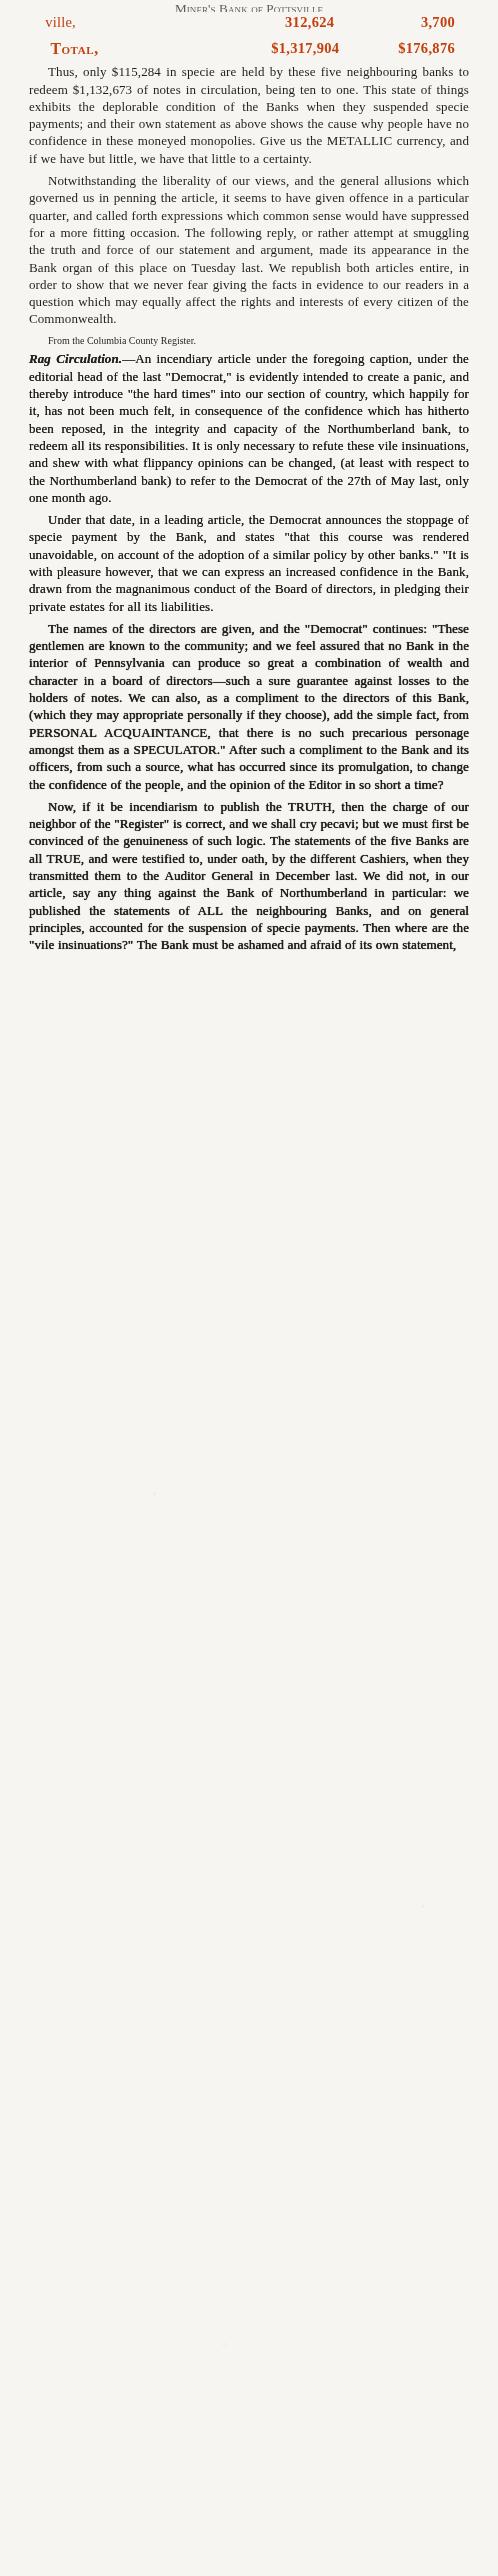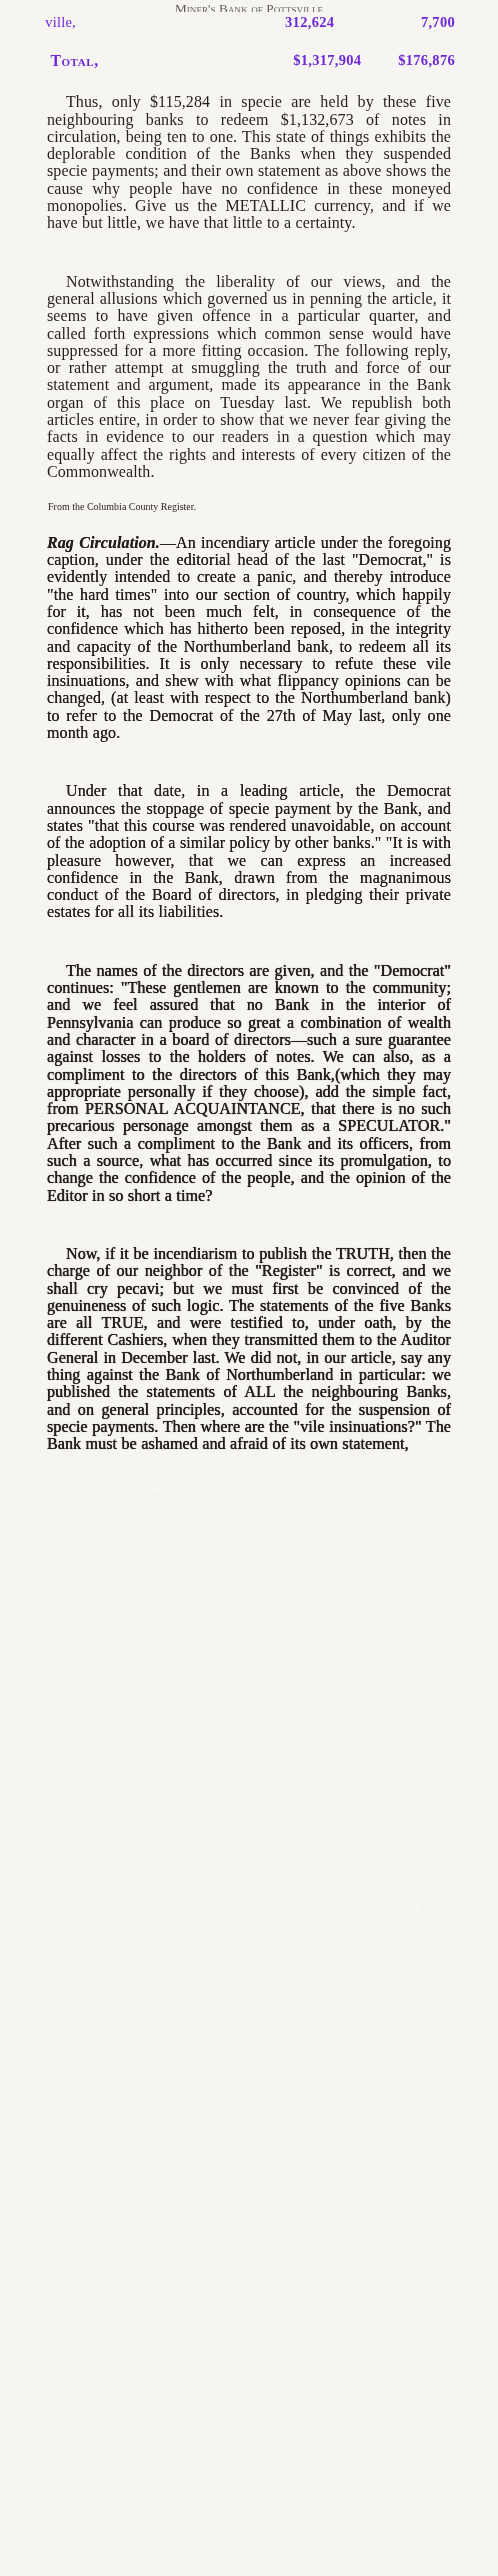--- a/index.html
+++ b/index.html
@@ -53,63 +53,62 @@
     opacity: 0.75;
     font-variant: small-caps;
     margin-bottom: 1.3px;
   }
 
   
   .tabrow {
     display: flex;
     align-items: flex-end;
     font-size: 14.5px;
-    color: #6d28d9;
+    color: #c2410c;
     line-height: 19px;
   }
   .tabrow .cell-label {
     flex: 0 0 132px;
     padding-left: 16.3px;
     letter-spacing: 0.2px;
   }
   .tabrow .cell-mid {
     flex: 0 0 157px;
     text-align: right;
     letter-spacing: 0.3px;
   }
   .tabrow .cell-right {
     flex: 1 1 auto;
     text-align: right;
     padding-right: 14px;
     letter-spacing: 0.3px;
   }
   .tabrow.total {
     font-weight: bold;
-    margin-top: 19px;
-    gap: 22px;
+    margin-top: 7px;
   }
   .tabrow.total .cell-label {
     font-variant: small-caps;
     font-size: 15.7px;
     letter-spacing: 0.6px;
     padding-left: 21.4px;
     flex: 0 0 119px;
   }
   .tabrow.total .cell-mid {
     flex: 0 0 170px;
   }
 
   
   p.body {
-    font-size: 16px;
+    font-size: 13px;
     line-height: 17.3px;
     color: #231f1a;
     text-align: justify;
     text-justify: inter-word;
-    margin: 18px;
+    margin: 0;
     text-indent: 19px;
     letter-spacing: 0.1px;
     word-spacing: 0.3px;
   }
   p.body.noindent { text-indent: 0; }
   .it { font-style: italic; }
   .bd { font-weight: bold; }
 
   .source-line {
     font-size: 10px;
@@ -134,21 +133,21 @@
 <body>
 
 <div class="page">
   <div class="column">
 
     <div class="clipped-line">Miner's Bank of Pottsville</div>
 
     <div class="tabrow">
       <span class="cell-label">ville,</span>
       <span class="cell-mid bd">312,624</span>
-      <span class="cell-right bd">7,700</span>
+      <span class="cell-right bd">3,700</span>
     </div>
 
     <div class="tabrow total">
       <span class="cell-label">Total,</span>
       <span class="cell-mid">$1,317,904</span>
       <span class="cell-right">$176,876</span>
     </div>
 
     <div class="spacer-sm"></div>
 

